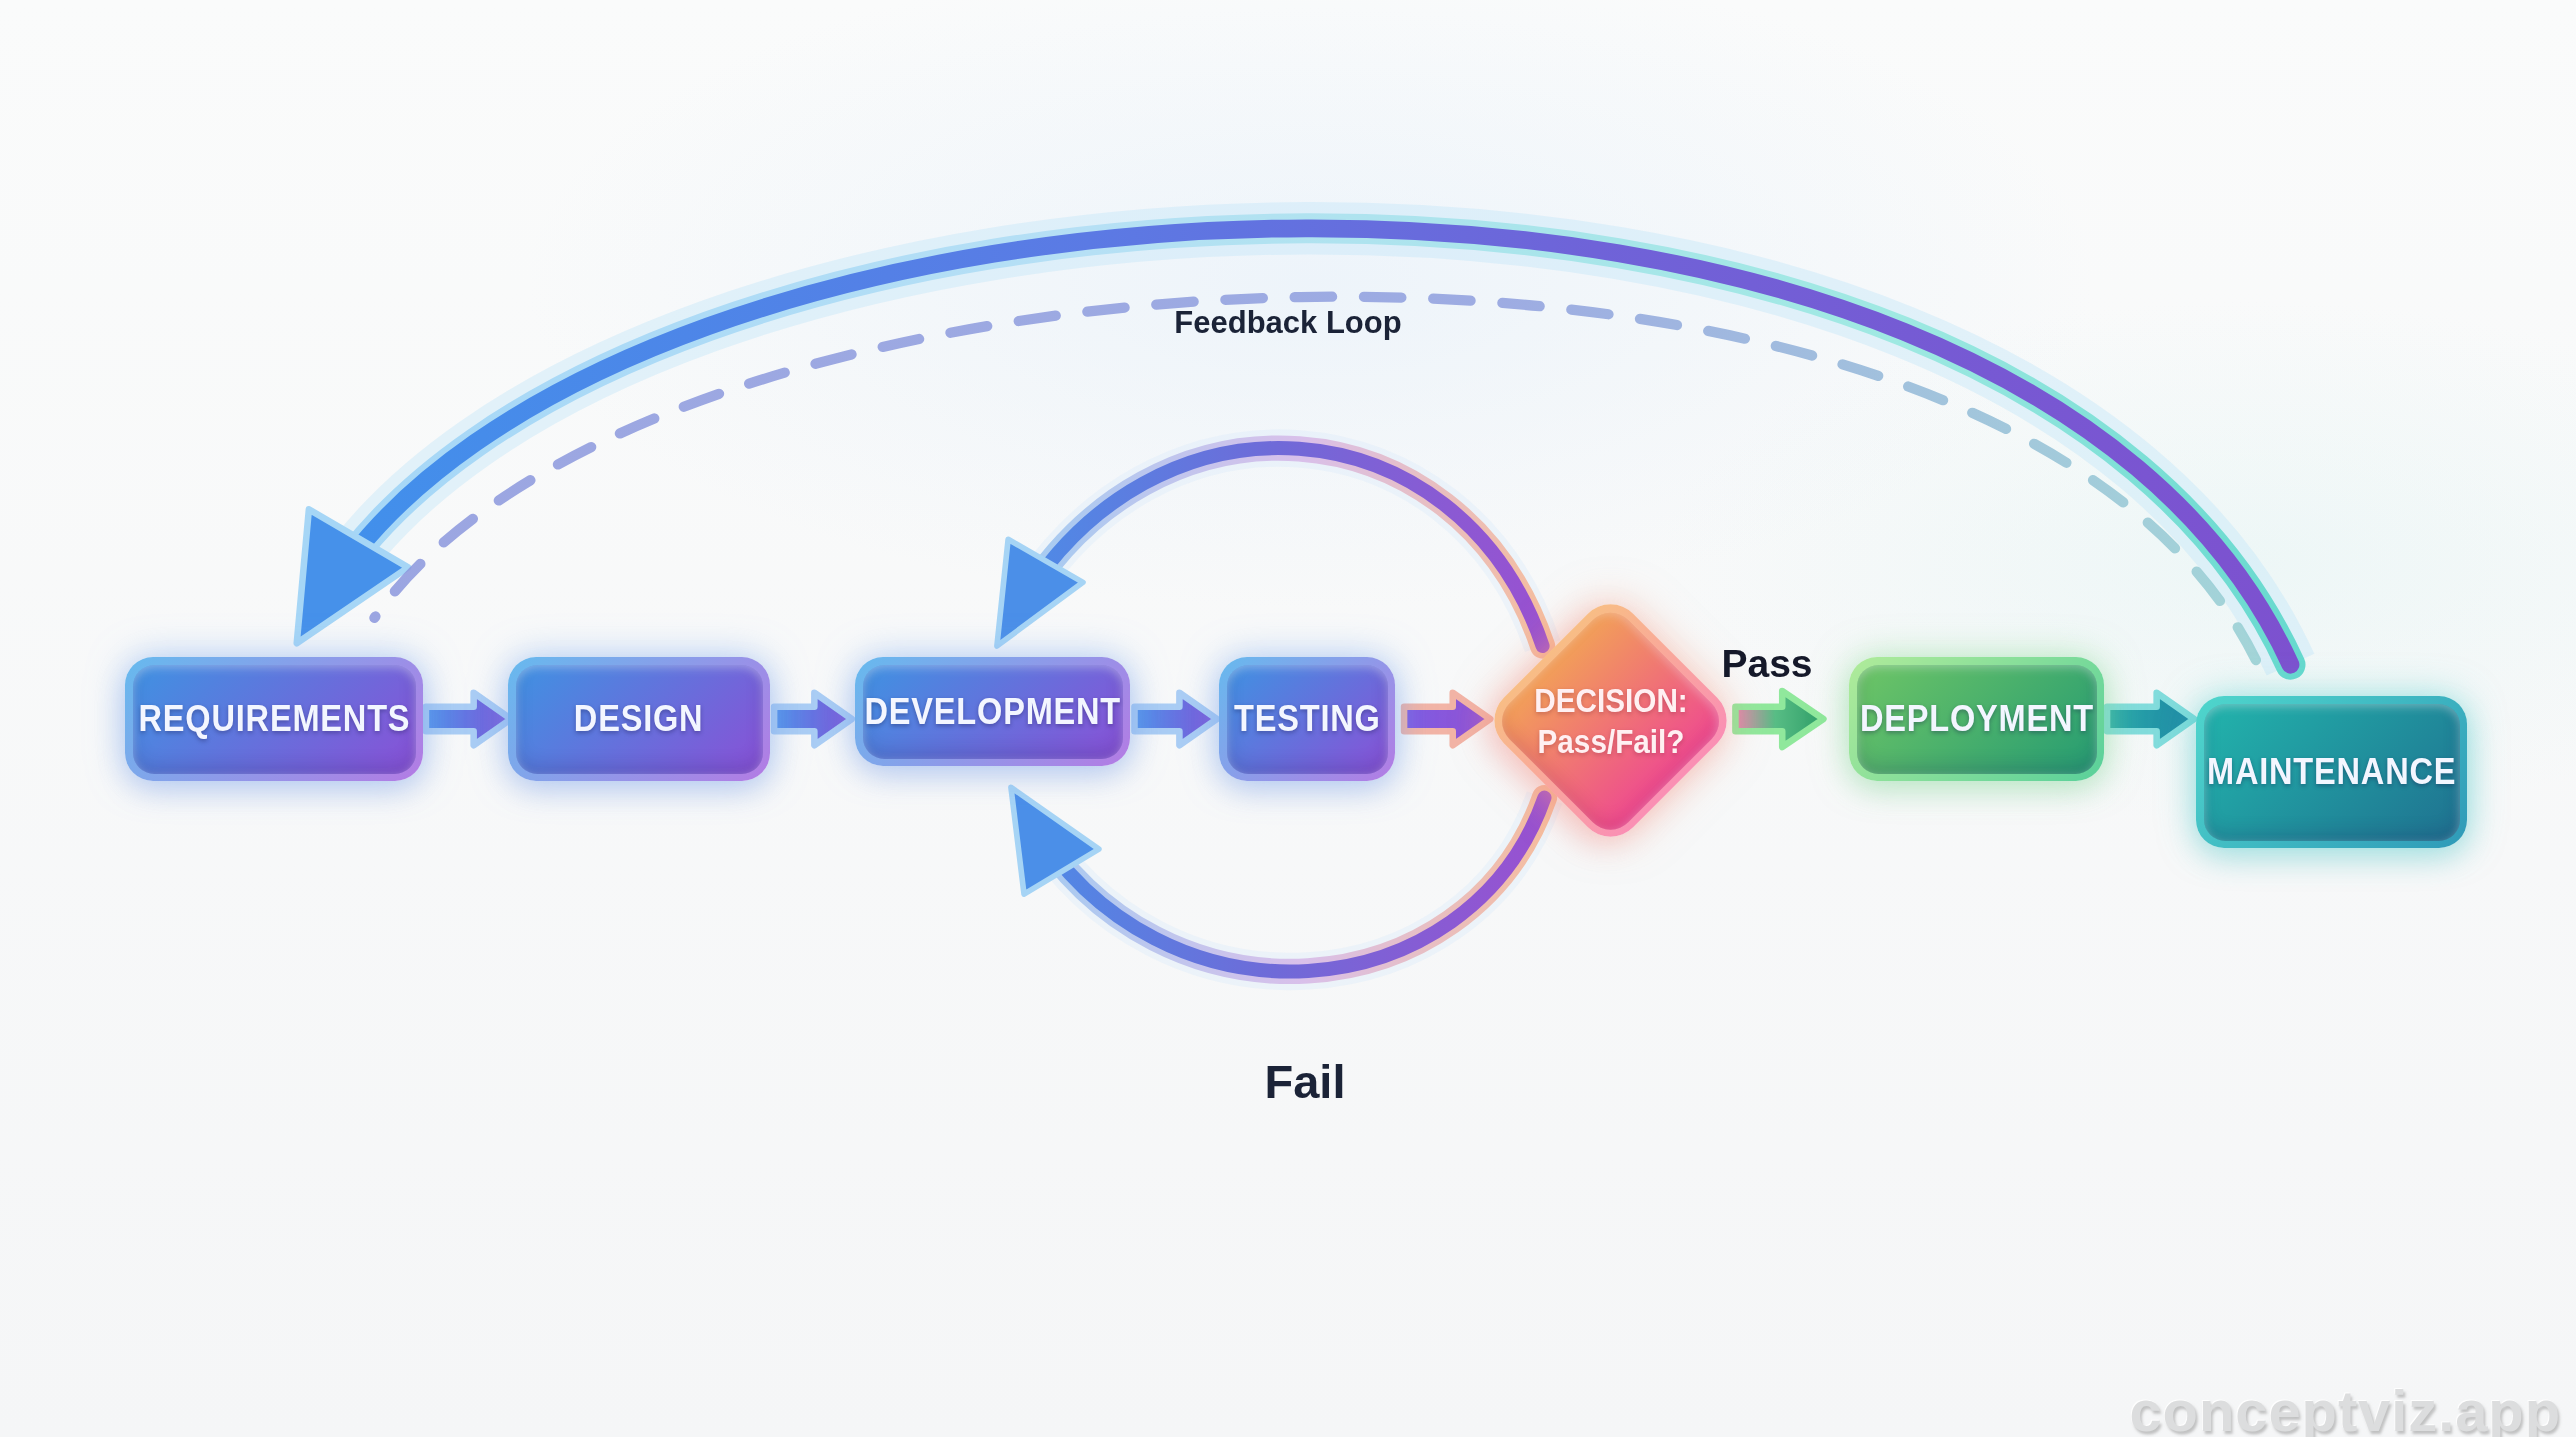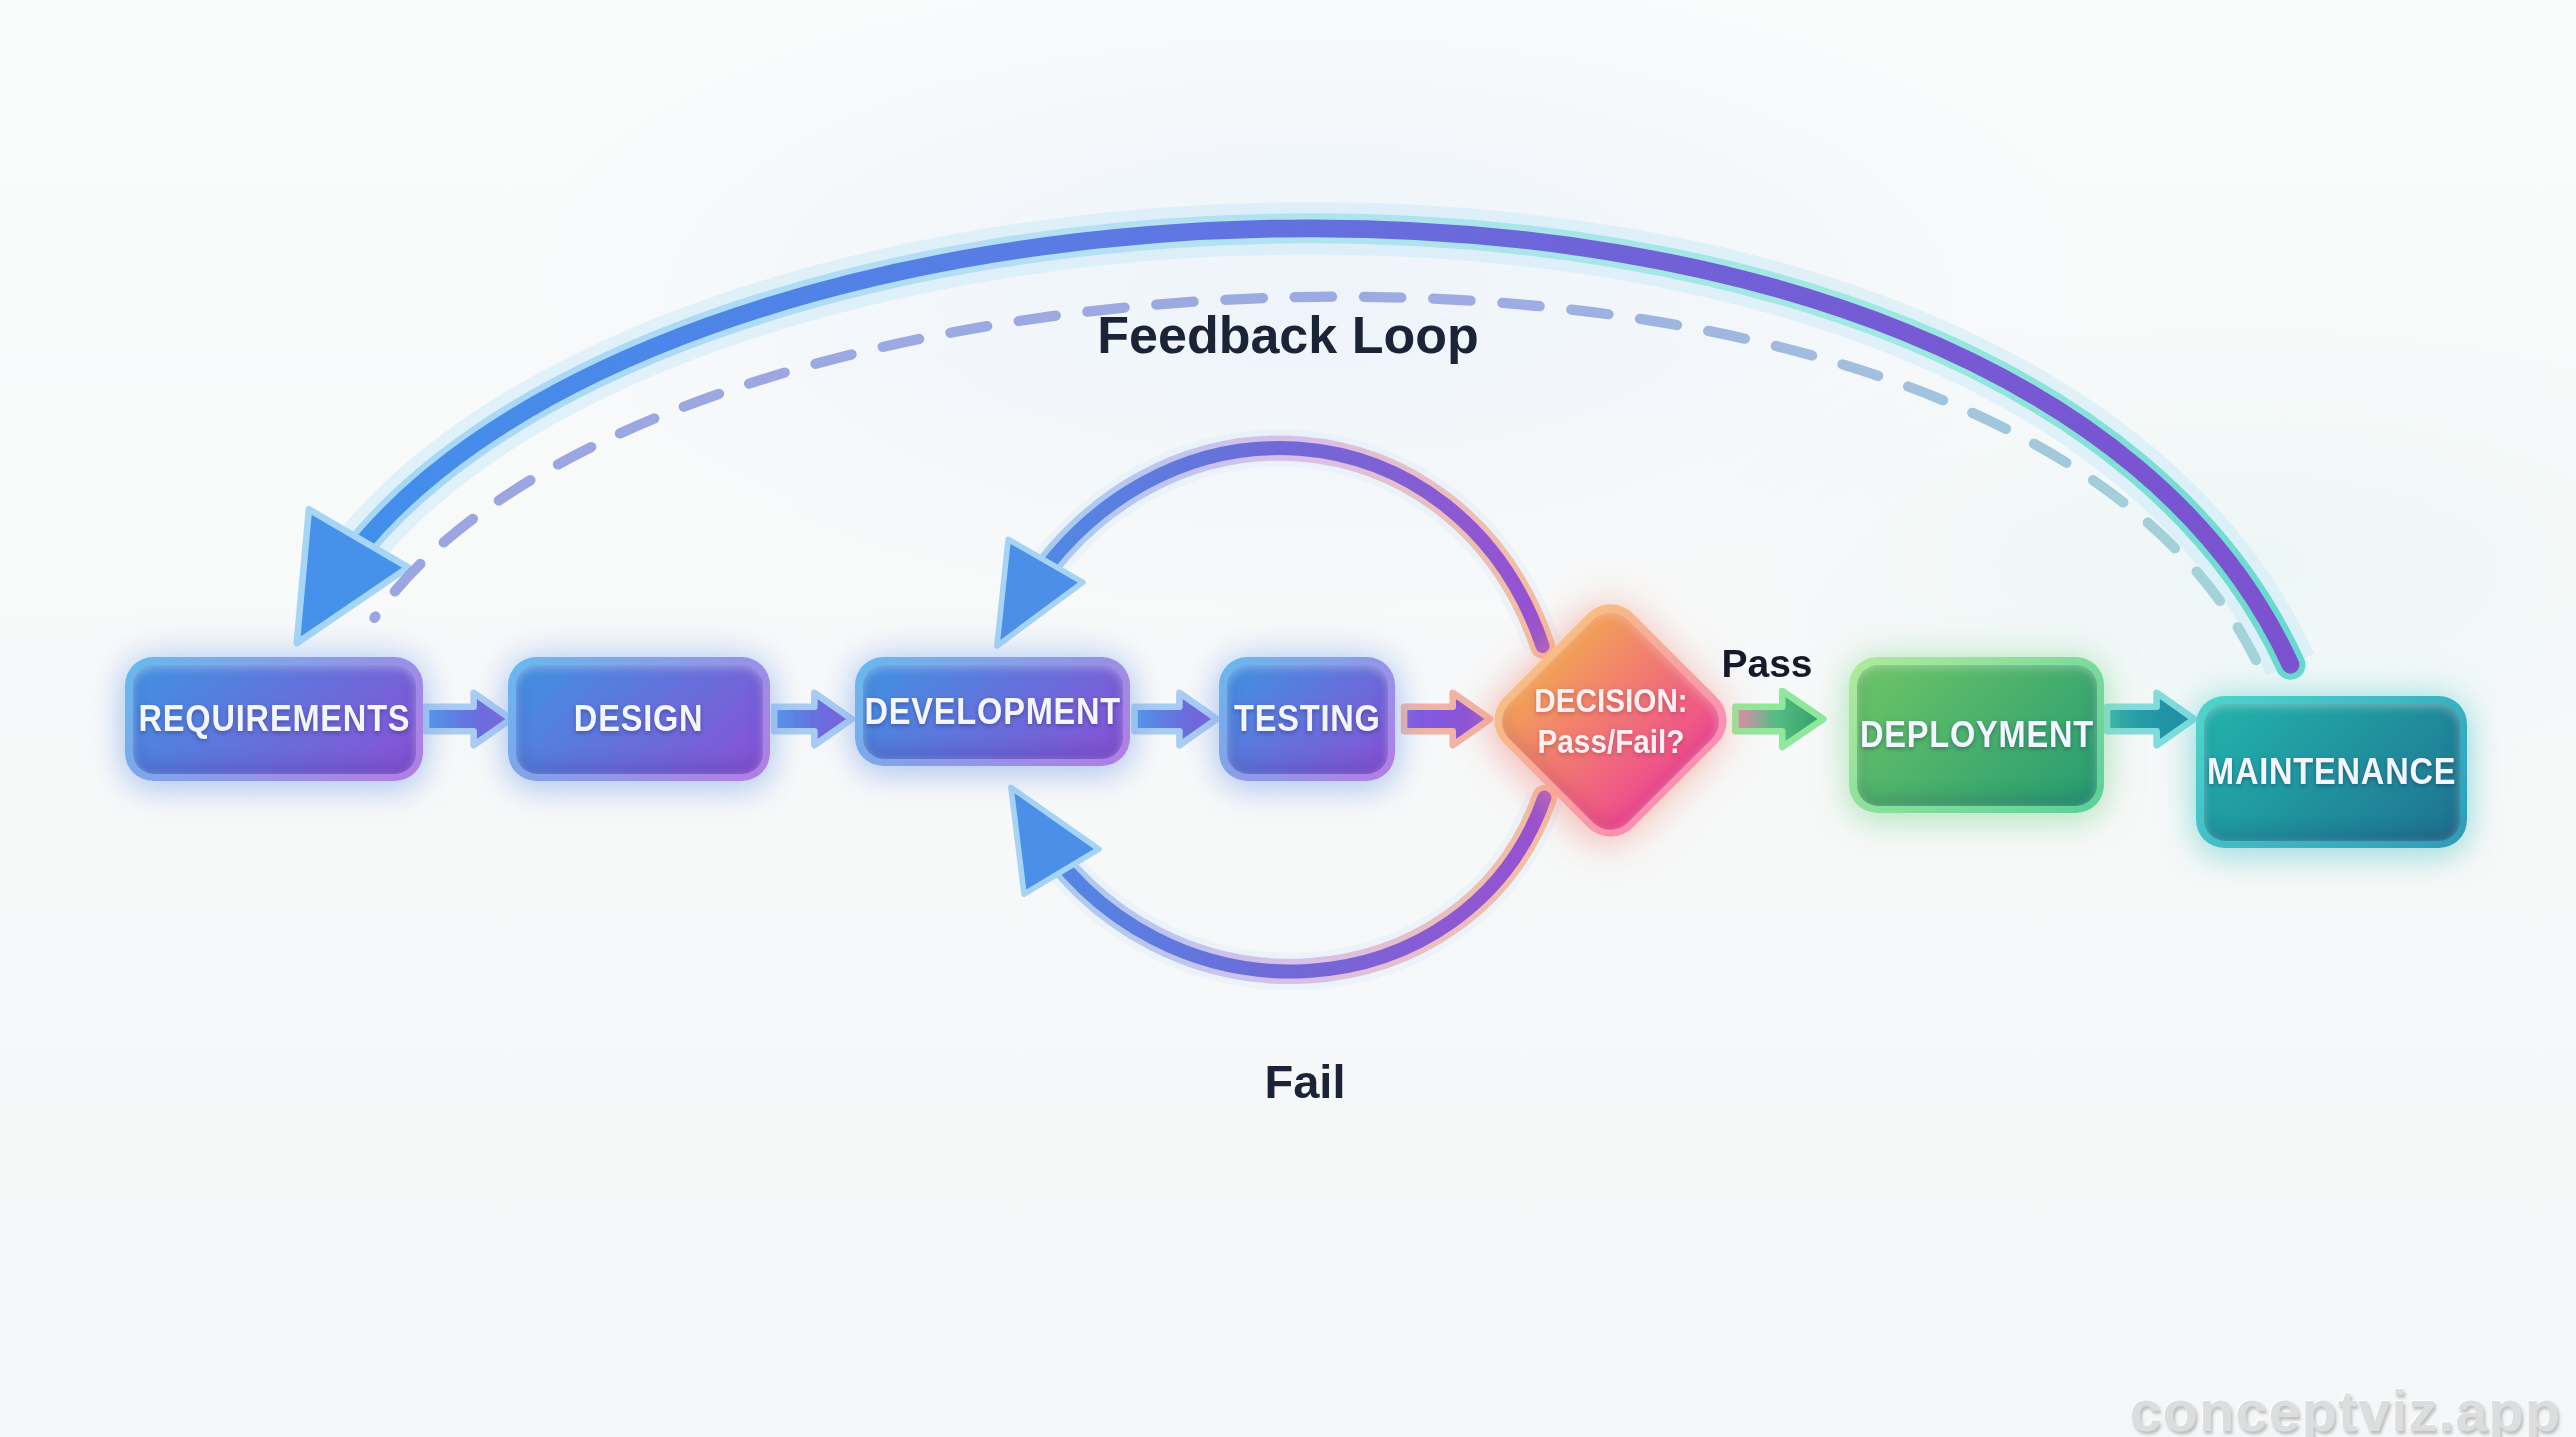--- a/index.html
+++ b/index.html
@@ -56,21 +56,21 @@
   }
   .diamond-label{
     position:absolute;left:50%;top:50%;transform:translate(-50%,-50%);z-index:4;
     text-align:center;color:#fff0f2;font-weight:700;line-height:1.25;
     text-shadow:0 1.9px 4.7px rgba(130,40,60,.35);white-space:nowrap;
   }
   .diamond-label span{display:block;font-size:33px;transform:scaleX(.9);}
 
   
   .flow-label{position:absolute;z-index:5;color:#1b2337;font-weight:600;white-space:nowrap;}
-  .lbl-feedback{left:1288px;top:305px;transform:translateX(-50%);font-size:52px;text-align:right;}
+  .lbl-feedback{left:1288px;top:305px;transform:translateX(-50%);font-size:31px;text-align:right;}
   .lbl-pass{left:1767px;top:642px;transform:translateX(-50%);font-size:39px;color:#15192a;}
   .lbl-fail{left:1305px;top:1054px;transform:translateX(-50%);font-size:47px;}
 
   .watermark{
     position:absolute;right:15px;bottom:-5.6px;z-index:6;
     font-size:58px;font-weight:600;color:#dcddde;letter-spacing:0.9px;
     text-shadow:1.9px 2.8px 2.8px rgba(150,150,150,.55), -0.9px -0.9px 0.9px #ffffff;
   }
 </style>
 </head>
@@ -192,21 +192,21 @@
   <div class="diamond">
     <div class="diamond-shape">
       <div class="diamond-shape-inner"></div>
     </div>
     <div class="diamond-label">
       <span>DECISION:</span>
       <span>Pass/Fail?</span>
     </div>
   </div>
 
-  <div class="node deployment" style="left:1849px;top:657px;width:255px;height:156px;">
+  <div class="node deployment" style="left:1849px;top:657px;width:255px;height:124px;">
     <div class="node-inner">
       <span class="node-label">DEPLOYMENT</span>
     </div>
   </div>
 
   <div class="node maintenance" style="left:2196px;top:696px;width:271px;height:152px;">
     <div class="node-inner">
       <span class="node-label">MAINTENANCE</span>
     </div>
   </div>

